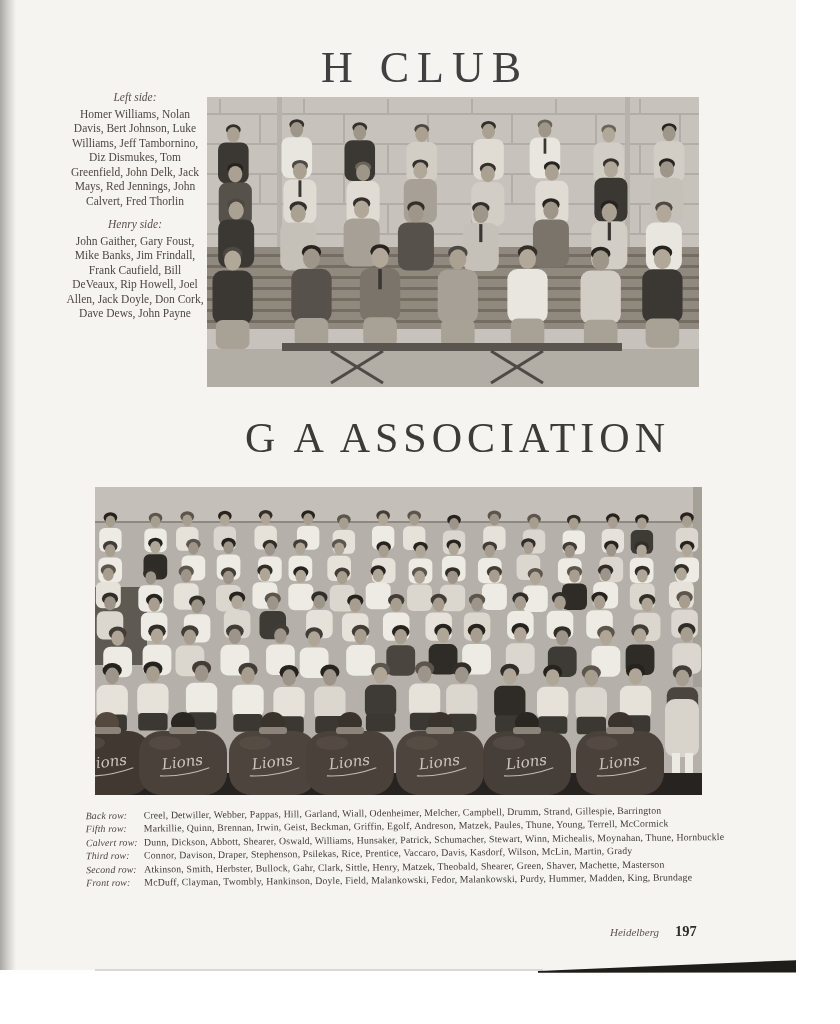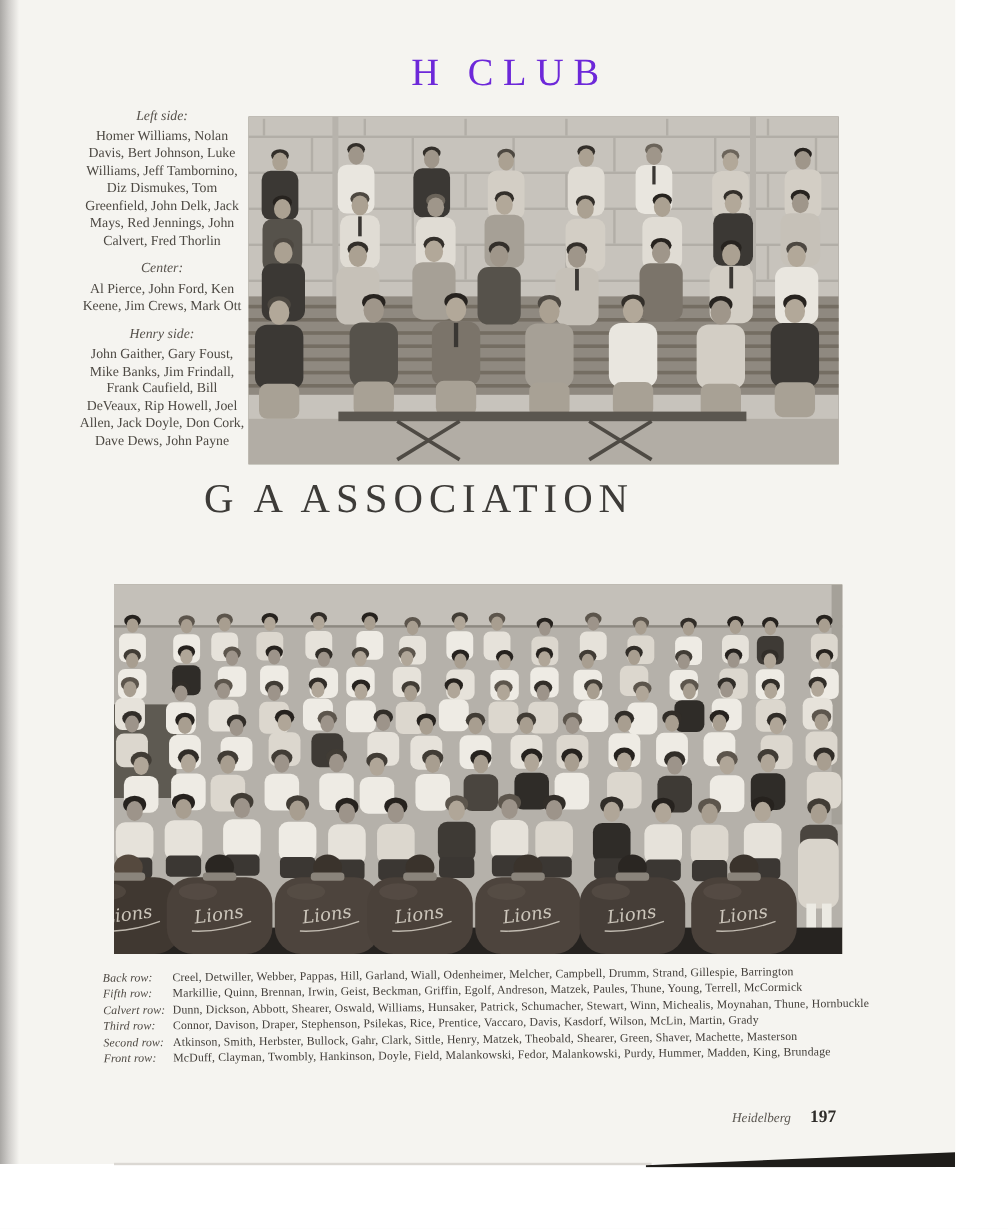--- a/index.html
+++ b/index.html
@@ -10,26 +10,26 @@
   .page{
     position:absolute;left:0;top:0;width:796px;height:970px;
     background:#f5f4f0;
   }
   .spine-shadow{
     position:absolute;left:0;top:0;width:16px;height:970px;
     background:linear-gradient(90deg,#a9a7a4 0%,#cfcdca 45%,rgba(245,244,240,0) 100%);
   }
   .title-h{
     position:absolute;left:190px;top:42px;width:470px;margin:0;
-    text-align:center;font-weight:400;font-size:32px;letter-spacing:8px;
-    color:#6d28d9;
+    text-align:center;font-weight:400;font-size:44px;letter-spacing:8px;
+    color:#404040;
   }
   .title-ga{
-    position:absolute;left:170px;top:398px;width:500px;margin:0;
-    text-align:left;font-weight:400;font-size:34px;letter-spacing:5px;
+    position:absolute;left:170px;top:414px;width:500px;margin:0;
+    text-align:right;font-weight:400;font-size:42px;letter-spacing:5px;
     color:#3d3b38;
   }
   .left-captions{
     position:absolute;left:66px;top:90px;width:138px;
     font-size:11.5px;line-height:14.5px;color:#4c4842;text-align:center;
   }
   .cap-group{margin-bottom:9px;}
   .cap-group .glabel{font-style:italic;margin-bottom:2px;color:#55504a;}
   .photo{position:absolute;background:#9b968d;overflow:hidden;}
   .photo-hclub{left:207px;top:97px;width:492px;height:290px;}
@@ -67,24 +67,20 @@
 
 <div class="page">
   <div class="spine-shadow"></div>
 
   <h1 class="title-h">H CLUB</h1>
 
   <div class="left-captions">
     <div class="cap-group">
       <div class="glabel">Left side:</div>
       <div class="gnames">Homer Williams, Nolan Davis, Bert Johnson, Luke Williams, Jeff Tambornino, Diz Dismukes, Tom Greenfield, John Delk, Jack Mays, Red Jennings, John Calvert, Fred Thorlin</div>
-    </div>
-    <div class="cap-group">
-      <div class="glabel">Center:</div>
-      <div class="gnames">Al Pierce, John Ford, Ken Keene, Jim Crews, Mark Ott</div>
     </div>
     <div class="cap-group">
       <div class="glabel">Henry side:</div>
       <div class="gnames">John Gaither, Gary Foust, Mike Banks, Jim Frindall, Frank Caufield, Bill DeVeaux, Rip Howell, Joel Allen, Jack Doyle, Don Cork, Dave Dews, John Payne</div>
     </div>
   </div>
 
   <div class="photo photo-hclub">
     <svg id="svg-hclub" width="492" height="290" viewBox="0 0 492 290">
         <rect x="0" y="0" width="492" height="290" fill="#c7c3bc"></rect>

